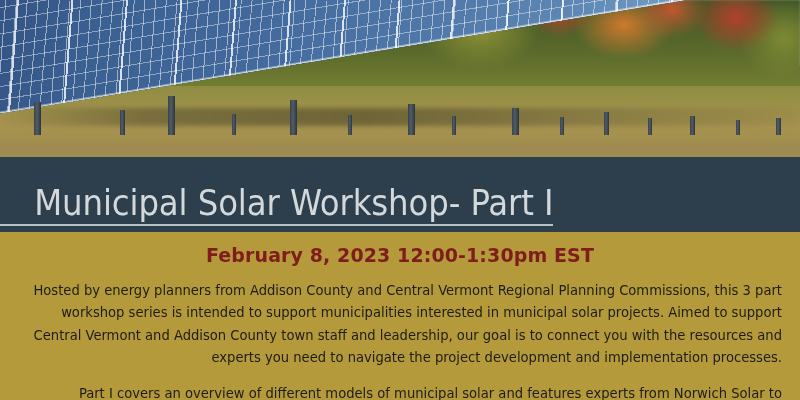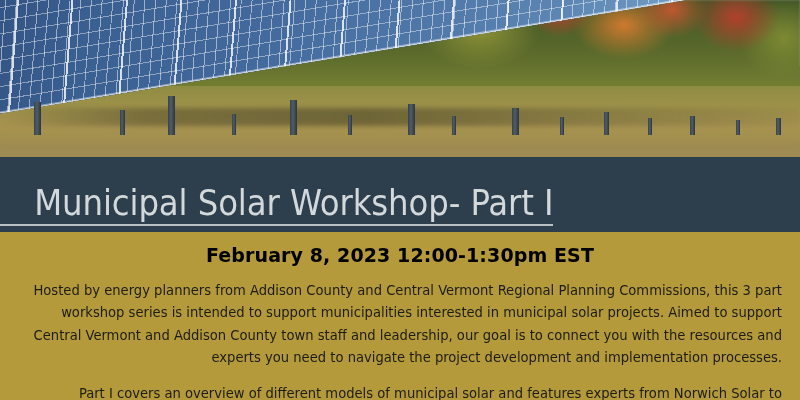--- a/index.html
+++ b/index.html
@@ -167,21 +167,21 @@
     height: 168px;
     background: #b59a3b;
     padding: 0 10px;
   }
 
   .date-line {
     text-align: center;
     font-family: "DejaVu Sans", sans-serif;
     font-size: 19px;
     font-weight: bold;
-    color: #000000;
+    color: #7f1d1d;
     letter-spacing: 0.1px;
     padding-top: 12px;
   }
 
   .body-copy {
     font-family: "DejaVu Sans Condensed", "Liberation Sans Narrow", "Liberation Sans", sans-serif;
     font-size: 14.6px;
     line-height: 1.53;
     color: #1d1d17;
     text-align: right;

